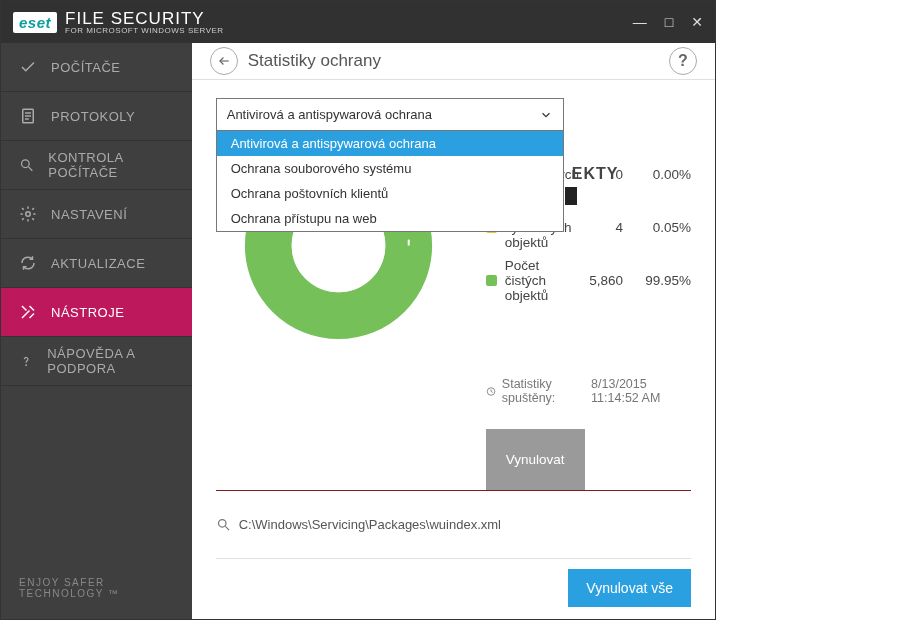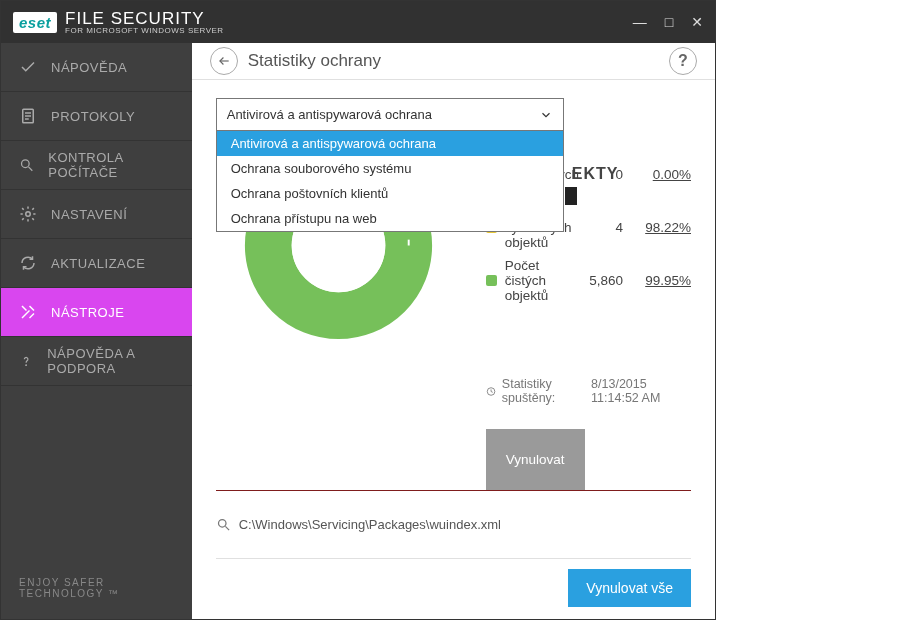--- a/index.html
+++ b/index.html
@@ -14,21 +14,21 @@
 .logo-text .lt2 { font-size: 8px; letter-spacing: 0.5px; color: #ccc; }
 .win-controls { margin-left: auto; display: flex; gap: 18px; font-size: 14px; color: #ddd; }
 .win-controls span { cursor: pointer; }
 
 
 .body { flex: 1; display: flex; min-height: 0; }
 
 
 .sidebar { width: 250px; background: #3f3f3f; display: flex; flex-direction: column; color: #aaa; }
 .sidebar-item { height: 49px; display: flex; align-items: center; padding: 0 18px; gap: 14px; font-size: 13px; letter-spacing: 0.5px; cursor: pointer; border-bottom: 1px solid #333; }
-.sidebar-item.active { background: #d946ef; color: #fff; }
+.sidebar-item.active { background: #be185d; color: #fff; }
 .sidebar-item svg { width: 18px; height: 18px; fill: none; stroke: currentColor; stroke-width: 2; }
 .sidebar-footer { margin-top: auto; padding: 20px 18px; font-size: 10px; letter-spacing: 1.5px; color: #888; }
 
 
 .main { flex: 1; display: flex; flex-direction: column; position: relative; background: #fff; }
 .page-header { height: 50px; border-bottom: 1px solid #e0e0e0; display: flex; align-items: center; padding: 0 18px; gap: 10px; }
 .back-btn { width: 28px; height: 28px; border: 1px solid #aaa; border-radius: 50%; display: flex; align-items: center; justify-content: center; color: #666; cursor: pointer; }
 .page-title { font-size: 17px; color: #555; }
 .help-btn { margin-left: auto; width: 28px; height: 28px; border: 1px solid #aaa; border-radius: 50%; display: flex; align-items: center; justify-content: center; color: #666; cursor: pointer; font-weight: bold; }
 
@@ -36,21 +36,21 @@
 .content-row { display: flex; gap: 24px; flex: 1; }
 .chart-col { width: 246px; display: flex; align-items: flex-start; justify-content: center; padding-top: 50px; }
 .stats-col { flex: 1; padding-top: 50px; }
 
 .donut { width: 195px; height: 195px; }
 
 .legend-row { display: flex; align-items: center; padding: 4px 0; font-size: 13.5px; color: #444; }
 .legend-sw { width: 11px; height: 11px; border-radius: 2px; margin-right: 8px; }
 .legend-label { flex: 1; }
 .legend-count { width: 56px; text-align: right; padding-right: 12px; }
-.legend-pct { width: 56px; text-align: right; text-decoration: underline; }
+.legend-pct { width: 56px; text-align: right; }
 
 .stats-started { margin-top: 70px; font-size: 12.5px; color: #777; display: flex; align-items: center; gap: 6px; }
 .reset-btn { margin-top: 24px; background: #9a9a9a; color: #fff; border: none; padding: 23px 20px; font-size: 13.5px; cursor: pointer; }
 
 .path-bar { border-top: 1px solid #7f1d1d; padding: 26px 0; display: flex; align-items: center; gap: 8px; font-size: 13px; color: #555; }
 .footer-bar { border-top: 1px solid #e0e0e0; padding: 10px 0 0 0; display: flex; justify-content: flex-end; }
 .reset-all { background: #2aa0e0; color: #fff; border: none; padding: 11px 18px; font-size: 14px; cursor: pointer; }
 
 
 .dropdown { position: absolute; top: 18px; left: 24px; width: 348px; border: 1px solid #777; background: #fff; z-index: 10; }
@@ -80,21 +80,21 @@
       <span>✕</span>
     </div>
   </div>
 
   <div class="body">
     <div class="sidebar">
       <div class="sidebar-item">
         <svg class="ic" viewBox="0 0 24 24">
             <path d="M4 12l5 5L20 6"></path>
           </svg>
-        <span>NÁPOVĚDA</span>
+        <span>POČÍTAČE</span>
       </div>
       <div class="sidebar-item">
         <svg class="ic" viewBox="0 0 24 24">
             <rect x="5" y="3" width="14" height="18" rx="1"></rect>
             <line x1="8" y1="8" x2="16" y2="8"></line>
             <line x1="8" y1="12" x2="16" y2="12"></line>
             <line x1="8" y1="16" x2="13" y2="16"></line>
           </svg>
         <span>PROTOKOLY</span>
       </div>
@@ -185,21 +185,21 @@
             <div class="legend-row">
               <span class="legend-sw" style="background:#e24747"></span>
               <span class="legend-label">Počet infikovaných objektů</span>
               <span class="legend-count">0</span>
               <span class="legend-pct">0.00%</span>
             </div>
             <div class="legend-row">
               <span class="legend-sw" style="background:#e6c636"></span>
               <span class="legend-label">Počet vyléčených objektů</span>
               <span class="legend-count">4</span>
-              <span class="legend-pct">98.22%</span>
+              <span class="legend-pct">0.05%</span>
             </div>
             <div class="legend-row">
               <span class="legend-sw" style="background:#76c05a"></span>
               <span class="legend-label">Počet čistých objektů</span>
               <span class="legend-count">5,860</span>
               <span class="legend-pct">99.95%</span>
             </div>
 
             <div class="stats-started">
               <svg width="13" height="13" viewBox="0 0 24 24" fill="none" stroke="#777" stroke-width="2">

